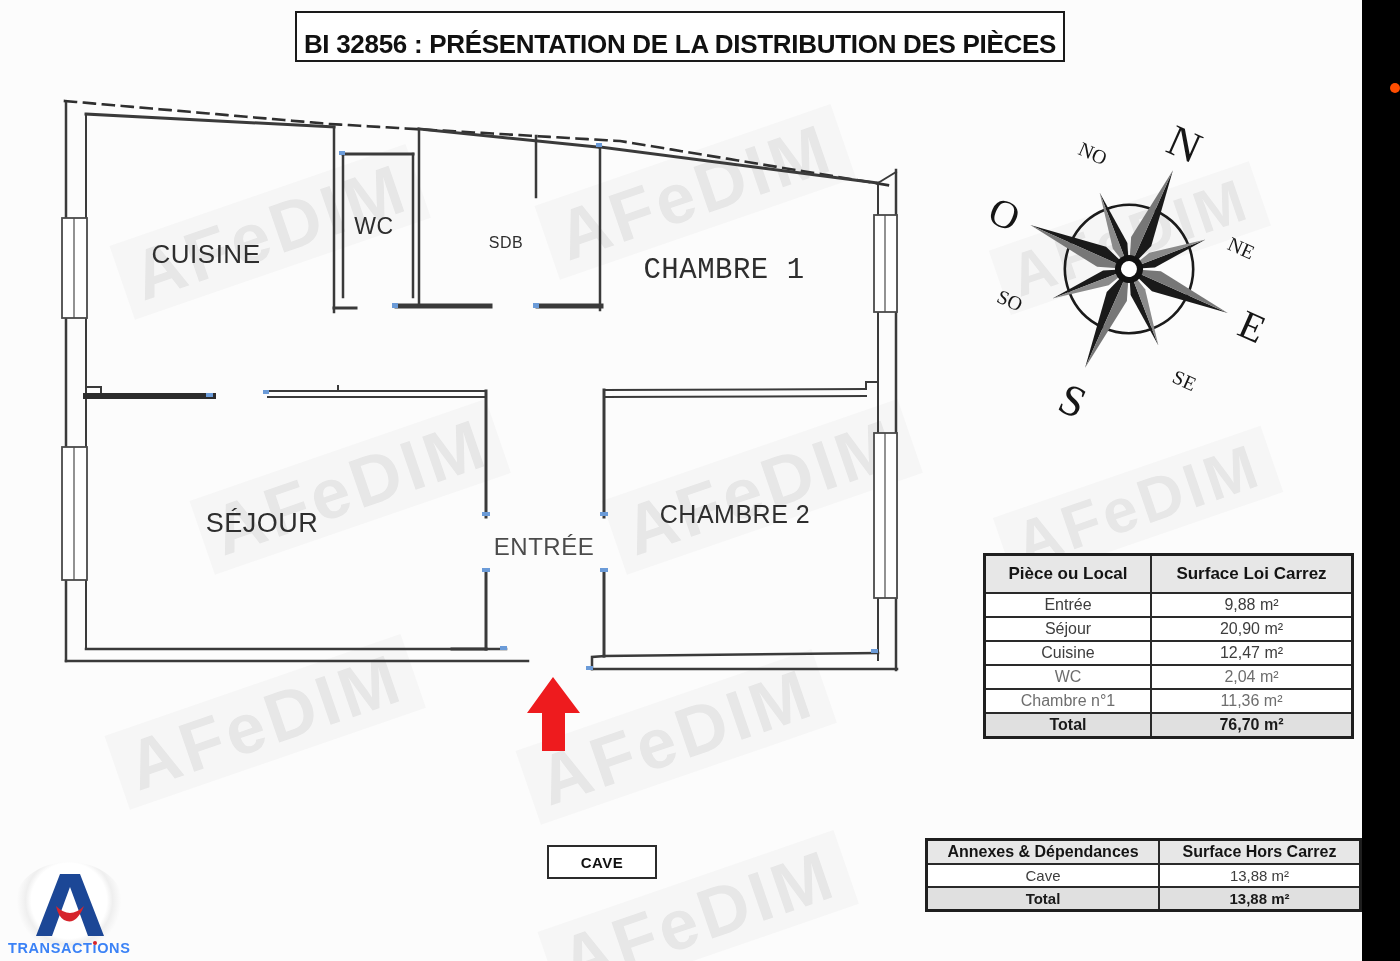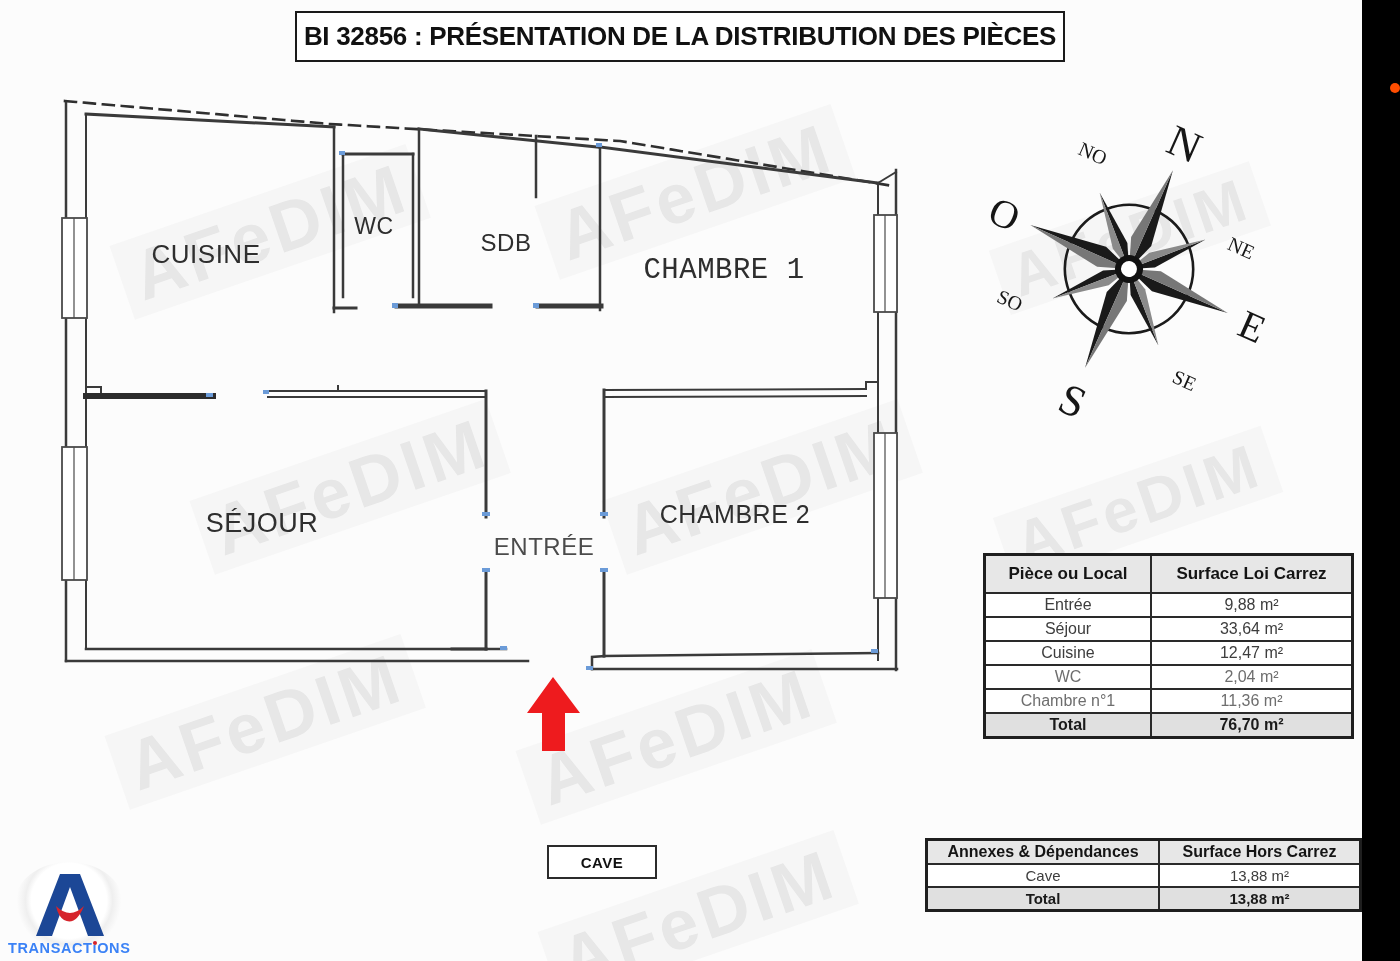--- a/index.html
+++ b/index.html
@@ -5,21 +5,21 @@
   html,body{margin:0;padding:0;}
   body{
     width:1400px;height:961px;position:relative;overflow:hidden;
     background:#fcfcfc;
     font-family:"Liberation Sans", sans-serif;
   }
   
   .title-box{
     position:absolute;left:295px;top:11px;width:766px;height:47px;
     background:#fff;border:2px solid #1a1a1a;
-    display:flex;align-items:center;justify-content:center;
+    display:flex;align-items:flex-end;justify-content:center;
     z-index:3;
   }
   .title-box span{
     font-size:26px;font-weight:700;color:#111;letter-spacing:-0.3px;white-space:nowrap;
   }
   
   .wm{
     position:absolute;z-index:1;
     font-weight:800;font-size:70px;letter-spacing:4px;
     color:rgba(100,100,100,0.10);
@@ -182,21 +182,21 @@
     <rect x="392" y="303" width="6" height="5"></rect>
     <rect x="533" y="303" width="6" height="5"></rect>
     <rect x="596" y="143" width="6" height="4"></rect>
   </g>
 
   <polygon points="527,713 553,677 580,713 565,713 565,751 542,751 542,713" fill="#ee1b1e"></polygon>
 </svg>
 
 <div class="room-label" style="left:206px;top:254px;font-size:26px;">CUISINE</div>
 <div class="room-label" style="left:374px;top:226px;font-size:23px;">WC</div>
-<div class="room-label" style="left:506px;top:243px;font-size:24px;text-align:right;">SDB</div>
+<div class="room-label" style="left:506px;top:243px;font-size:16px;text-align:right;">SDB</div>
 <div class="room-label" style="left:724px;top:270px;font-size:29px;font-family:Liberation Mono, monospace;">CHAMBRE 1</div>
 <div class="room-label" style="left:262px;top:523px;font-size:27px;">SÉJOUR</div>
 <div class="room-label" style="left:544px;top:547px;font-size:24px;color:#4b4b4b;">ENTRÉE</div>
 <div class="room-label" style="left:735px;top:514px;font-size:25px;">CHAMBRE 2</div>
 
 <div class="cave-box">
   <span>CAVE</span>
 </div>
 
 <svg class="compass" width="332" height="332" viewBox="0 0 332 332">
@@ -245,21 +245,21 @@
       <th>Surface Loi Carrez</th>
     </tr>
   </thead>
   <tbody>
     <tr>
         <td>Entrée</td>
         <td>9,88 m²</td>
       </tr>
     <tr>
         <td>Séjour</td>
-        <td>33,64 m²</td>
+        <td>20,90 m²</td>
       </tr>
     <tr>
         <td>Cuisine</td>
         <td>12,47 m²</td>
       </tr>
     <tr class="dim">
         <td>WC</td>
         <td>2,04 m²</td>
       </tr>
     <tr class="dim">

